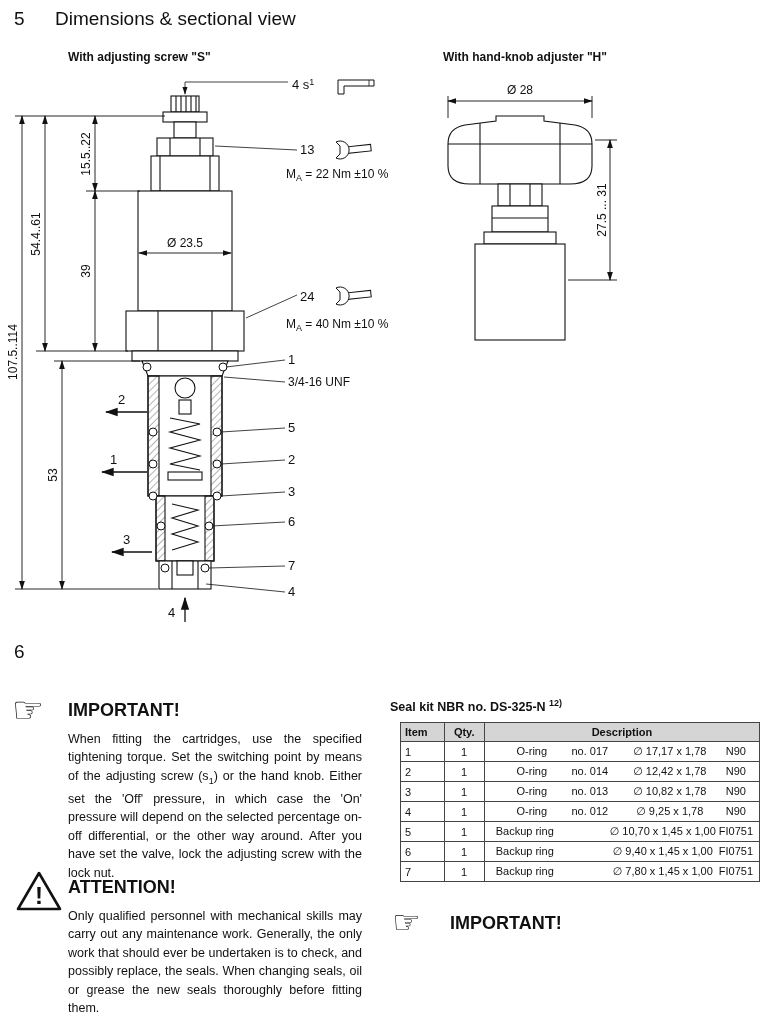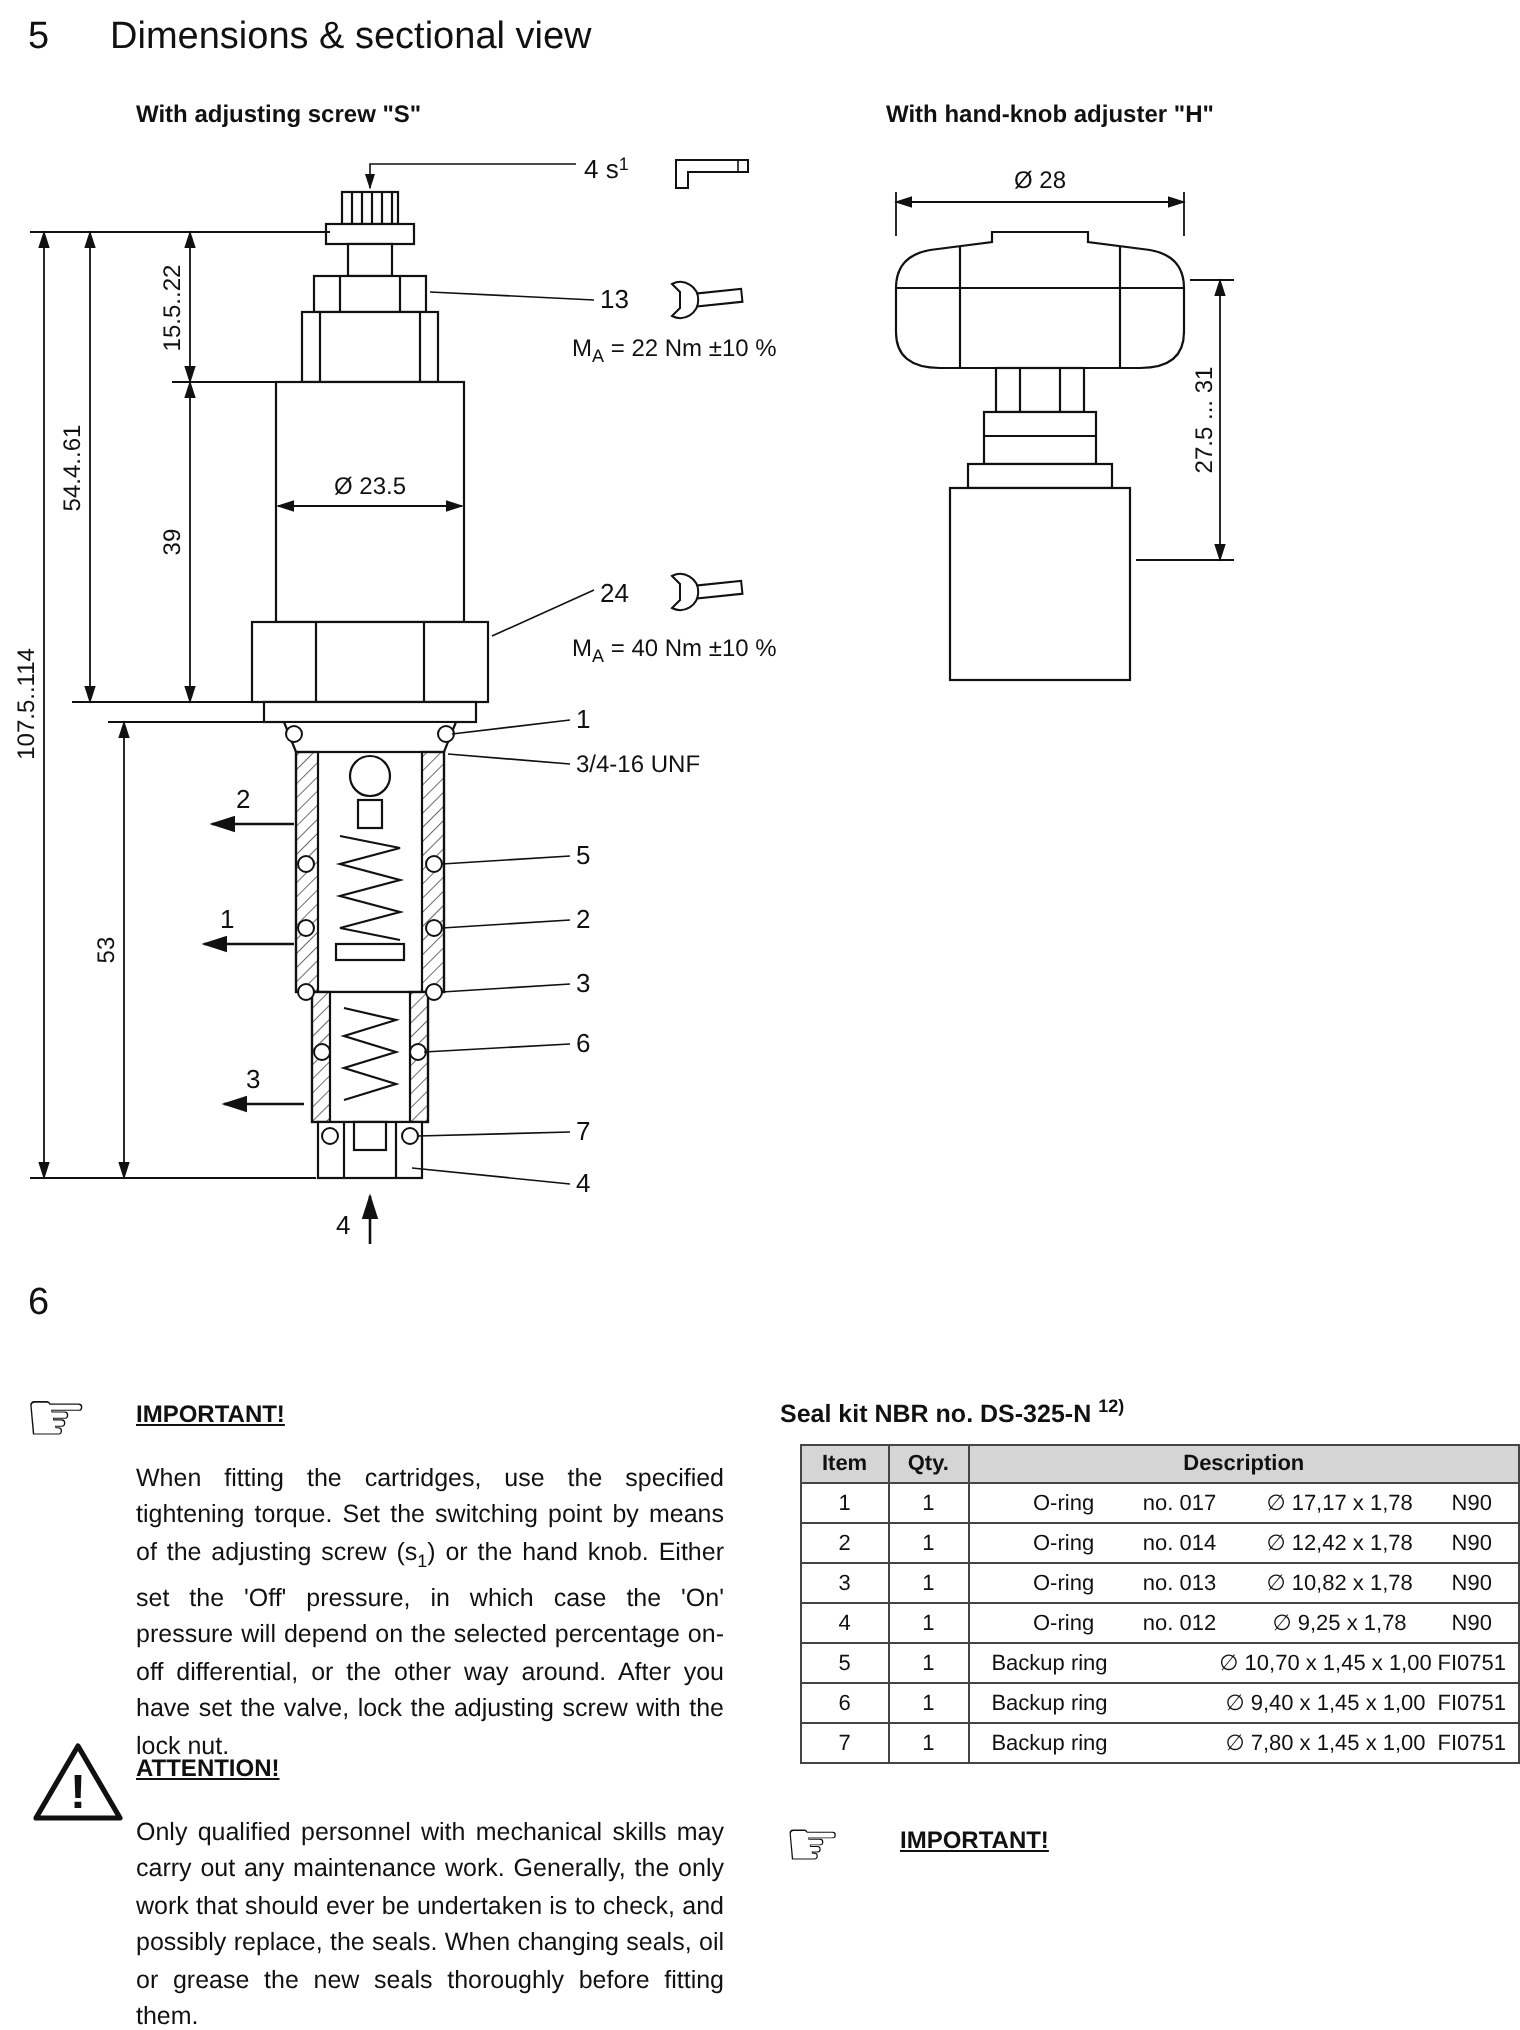--- a/index.html
+++ b/index.html
@@ -15,38 +15,38 @@
 
   .drawing { position:absolute; }
   .drawing text { font-family:"Liberation Sans", sans-serif; fill:#111; stroke:none; }
   .t12 { font-size:12px; }
   .t13 { font-size:13px; }
 
   .note-icon {
     position:absolute; font-family:"DejaVu Sans", sans-serif;
     font-size:36px; line-height:1; color:#111;
   }
-  .note-head { position:absolute; font-size:12px; font-weight:bold;text-decoration:underline; }
+  .note-head { position:absolute; font-size:18px; font-weight:bold; }
   .note-text {
     position:absolute; width:294px; font-size:12.5px; line-height:18.5px;
     text-align:justify;
   }
   .att-icon { position:absolute; }
 
   .sealkit-title { position:absolute; font-size:12.5px; font-weight:bold; }
   .sealkit-title sup { font-size:9px; }
 
   .seal-table {
     position:absolute; border-collapse:collapse; font-size:11px;
   }
   .seal-table th, .seal-table td {
     border:1px solid #444; padding:3px 4px; vertical-align:middle;
   }
   .seal-table th { background:#d5d5d5; font-weight:bold; }
-  .seal-table .c-item { width:40px; text-align:center; }
+  .seal-table .c-item { width:40px; text-align:left; }
   .seal-table .c-qty  { width:36px; text-align:center; }
   .seal-table .c-desc { width:268px; text-align:center; white-space:nowrap; }
   .d-name { display:inline-block; width:68px; }
   .d-no   { display:inline-block; width:48px; }
   .d-size { display:inline-block; min-width:112px; }
 
   .footnote { position:absolute; font-size:12.5px; }
   .footnote sup, .note-text sub { font-size:9px; }
 </style>
 </head>

